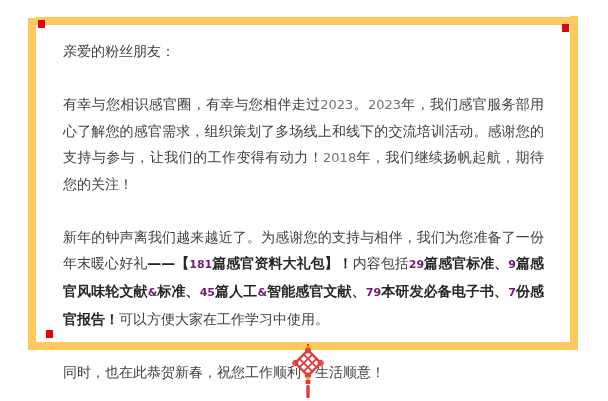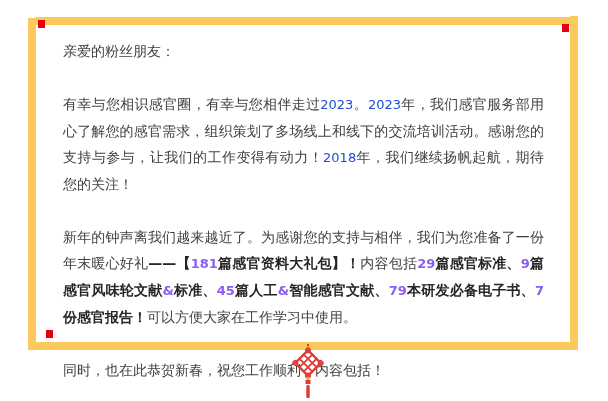--- a/index.html
+++ b/index.html
@@ -39,23 +39,23 @@
     left: 63px;
     top: 38px;
     width: 481px;
     font-size: 14px;
     line-height: 26px;
     text-align: justify;
   }
   .para { margin: 0 0 27px 0; }
   .para:last-child { margin-bottom: 0; }
   .run-r  { color: #3F3F3F; font-weight: 400; }
-  .run-n  { color: #1d4ed8; font-weight: 400; font-size: 13px; }
+  .run-n  { color: #737373; font-weight: 400; font-size: 13px; }
   .run-b  { color: #262626; font-weight: 700; }
-  .run-bn { color: #8b5cf6; font-weight: 700; font-size: 13px; }
+  .run-bn { color: #701a75; font-weight: 700; font-size: 11px; }
 
   
   .knot-wrap {
     position: absolute;
     left: 288px;
     top: 344px;
     width: 40px;
     height: 56px;
   }
 </style>
@@ -67,21 +67,21 @@
 <div class="bar bar-right"></div>
 <div class="bar bar-bottom"></div>
 <div class="corner-dot dot-tl"></div>
 <div class="corner-dot dot-tr"></div>
 <div class="corner-dot dot-bl"></div>
 
 <div class="letter-body">
     <p class="para"><span class="run-r">亲爱的粉丝朋友：</span></p>
     <p class="para"><span class="run-r">有幸与您相识感官圈，有幸与您相伴走过</span><span class="run-n">2023</span><span class="run-r">。</span><span class="run-n">2023</span><span class="run-r">年，我们感官服务部用心了解您的感官需求，组织策划了多场线上和线下的交流培训活动。感谢您的支持与参与，让我们的工作变得有动力！</span><span class="run-n">2018</span><span class="run-r">年，我们继续扬帆起航，期待您的关注！</span></p>
     <p class="para"><span class="run-r">新年的钟声离我们越来越近了。为感谢您的支持与相伴，我们为您准备了一份年末暖心好礼</span><span class="run-b">——【</span><span class="run-bn">181</span><span class="run-b">篇感官资料大礼包】！</span><span class="run-r">内容包括</span><span class="run-bn">29</span><span class="run-b">篇感官标准、</span><span class="run-bn">9</span><span class="run-b">篇感官风味轮文献</span><span class="run-bn">&amp;</span><span class="run-b">标准、</span><span class="run-bn">45</span><span class="run-b">篇人工</span><span class="run-bn">&amp;</span><span class="run-b">智能感官文献、</span><span class="run-bn">79</span><span class="run-b">本研发必备电子书、</span><span class="run-bn">7</span><span class="run-b">份感官报告！</span><span class="run-r">可以方便大家在工作学习中使用。</span></p>
-    <p class="para"><span class="run-r">同时，也在此恭贺新春，祝您工作顺利，内容包括！</span></p>
+    <p class="para"><span class="run-r">同时，也在此恭贺新春，祝您工作顺利，生活顺意！</span></p>
   </div>
 
 <div class="knot-wrap">
   <svg width="40" height="56" viewBox="0 0 40 56">
 
     <rect x="19" y="0" width="2" height="7" fill="#E23B3B"></rect>
     <rect x="18.5" y="2" width="3" height="3" fill="#F5A623"></rect>
 
     <g transform="rotate(45 20 19)">
       <rect x="11" y="10" width="18" height="18" fill="none" stroke="#E23B3B" stroke-width="2.4"></rect>

